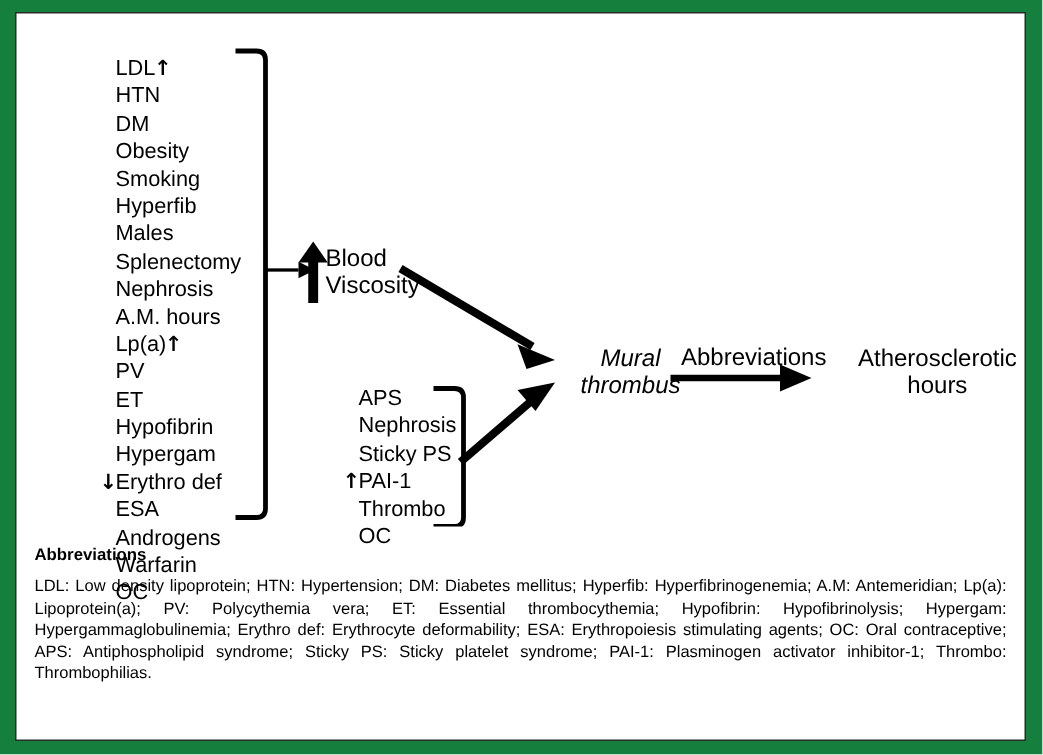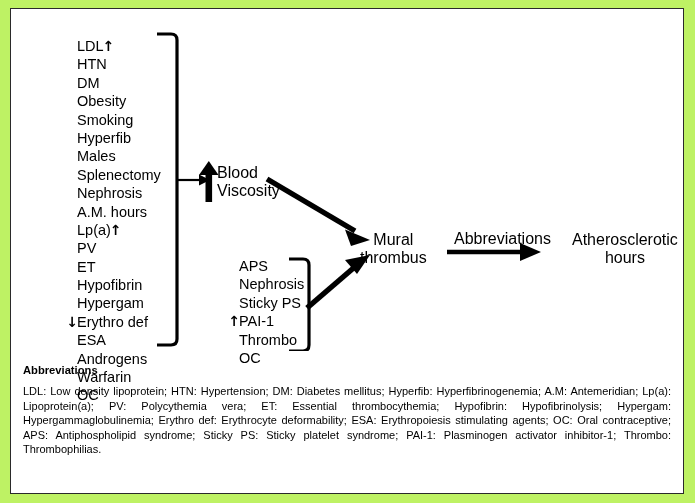--- a/index.html
+++ b/index.html
@@ -10,21 +10,21 @@
   }
   body {
     font-family: "Liberation Sans", sans-serif;
     color: #000000;
   }
   #page {
     position: relative;
     width: 695px;
     height: 503px;
     overflow: hidden;
-    background: #bef264;
+    background: #15803d;
   }
   #figure-frame {
     position: absolute;
     left: 10px;
     top: 8px;
     width: 674px;
     height: 486px;
     border: 1px solid #2a2a2a;
     box-sizing: border-box;
     background: #ffffff;
@@ -89,23 +89,24 @@
     position: absolute;
     font-size: 16px;
     line-height: 17.5px;
     white-space: nowrap;
   }
   #node-blood-viscosity {
     left: 206px;
     top: 155px;
   }
   #node-mural-thrombus {
-    left: 349px;
+    left: 376px;
     top: 222px;
     text-align: center;
+    font-style: italic;
   }
   #node-atherosclerotic-plaque {
     left: 561px;
     top: 222px;
     text-align: center;
   }
   #edge-label-organization {
     left: 443px;
     top: 221px;
   }

